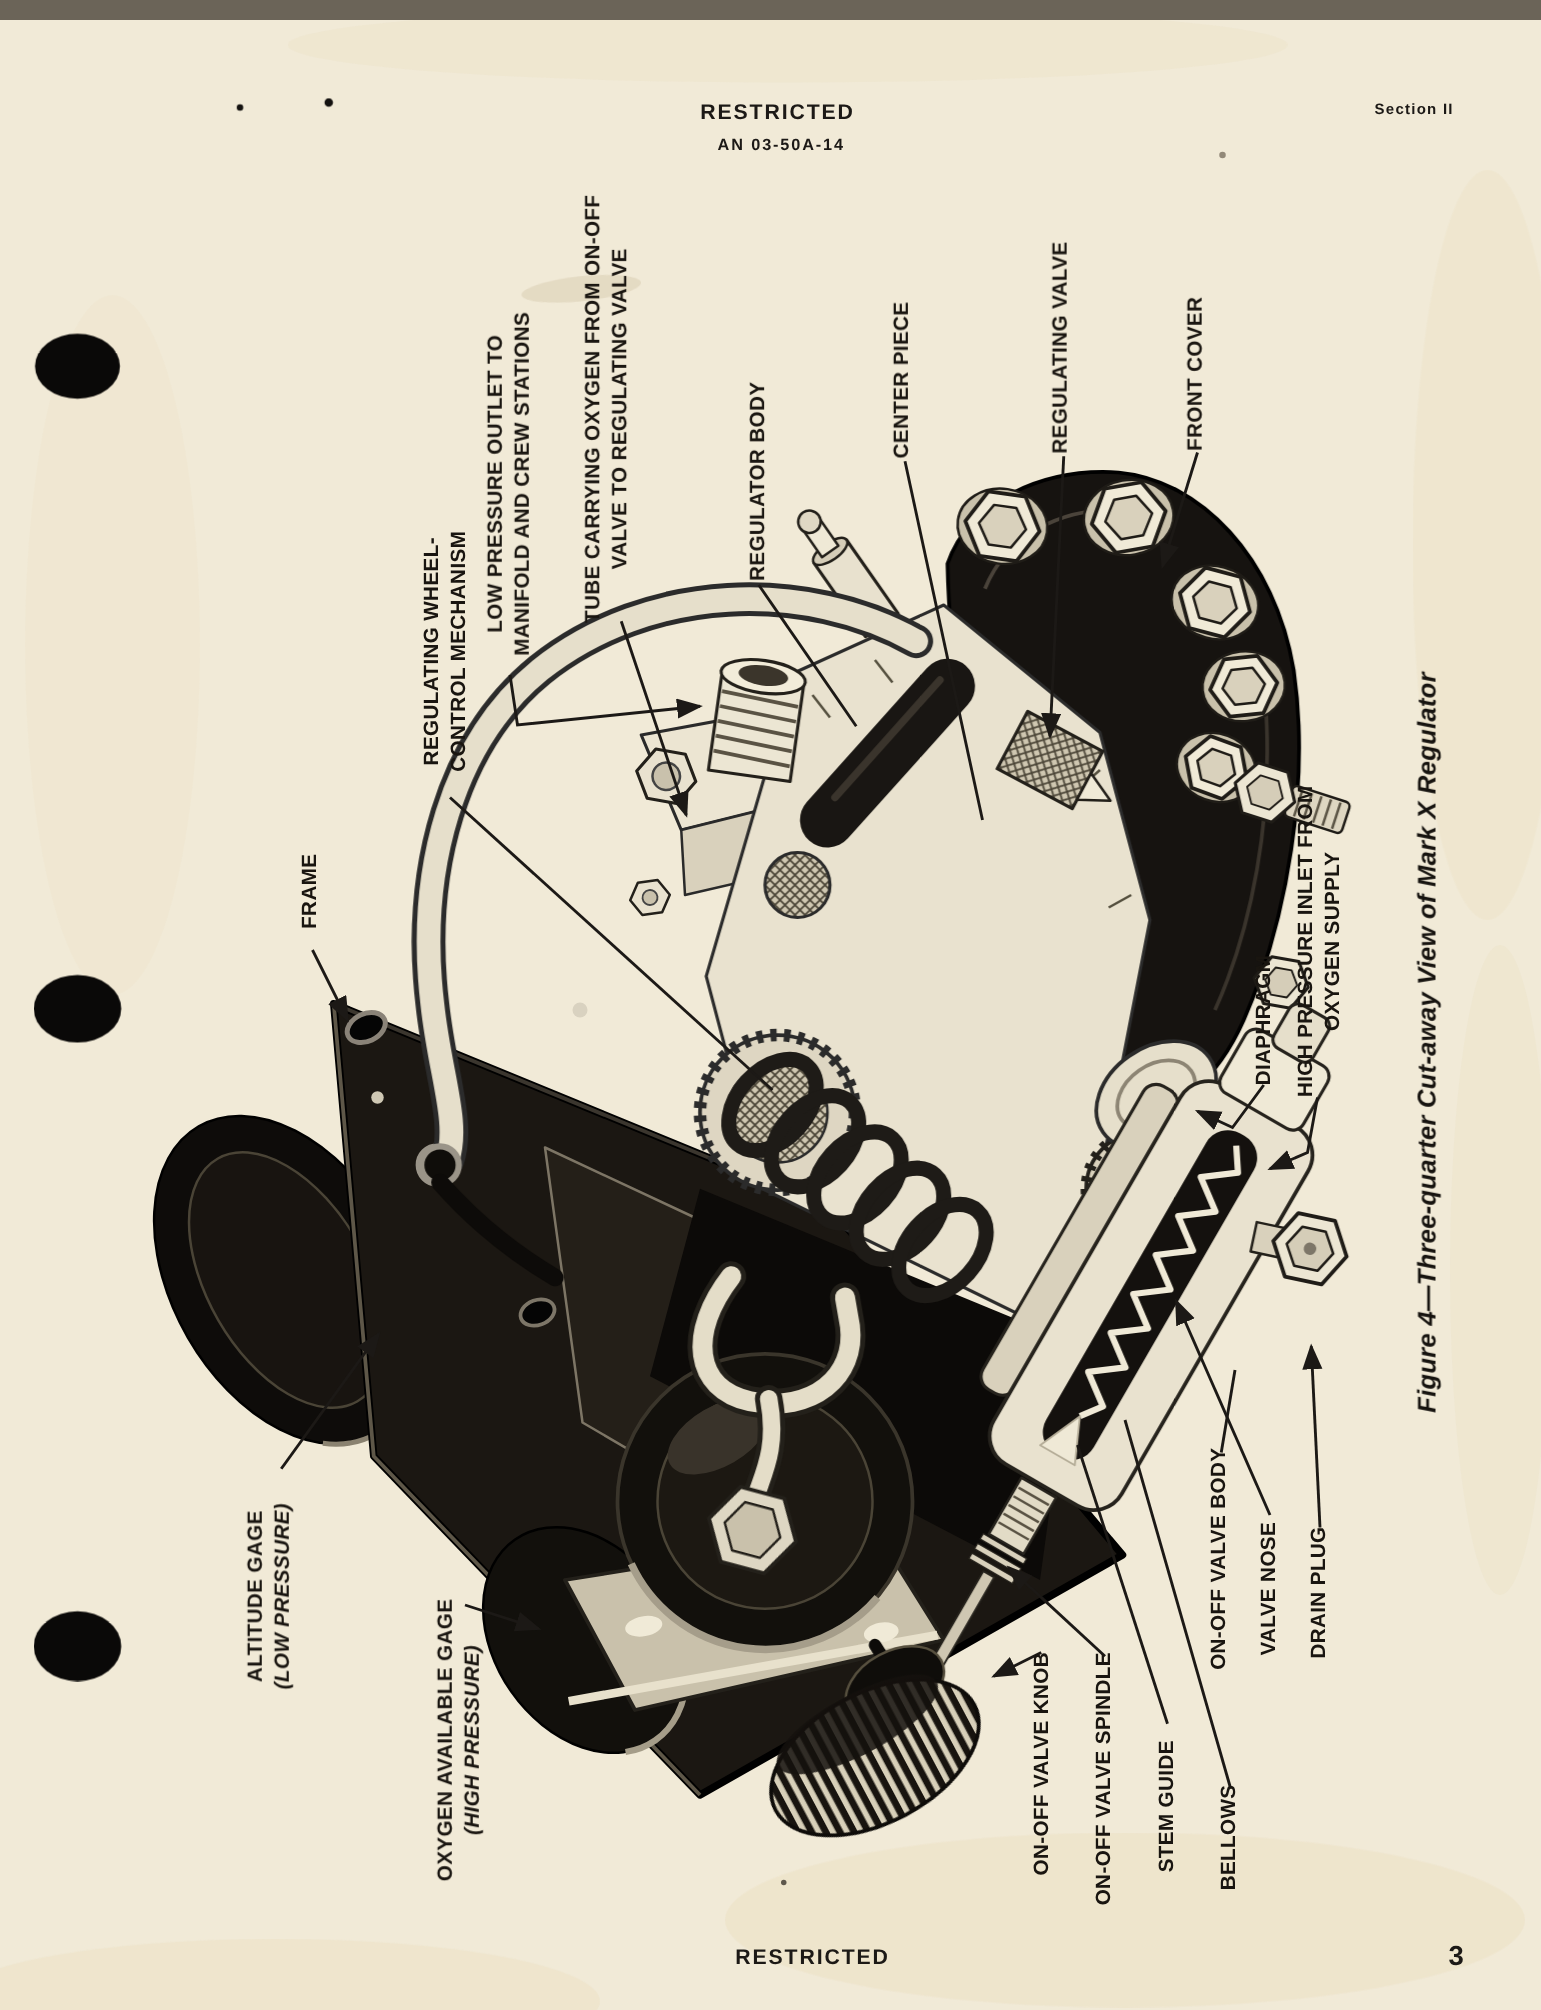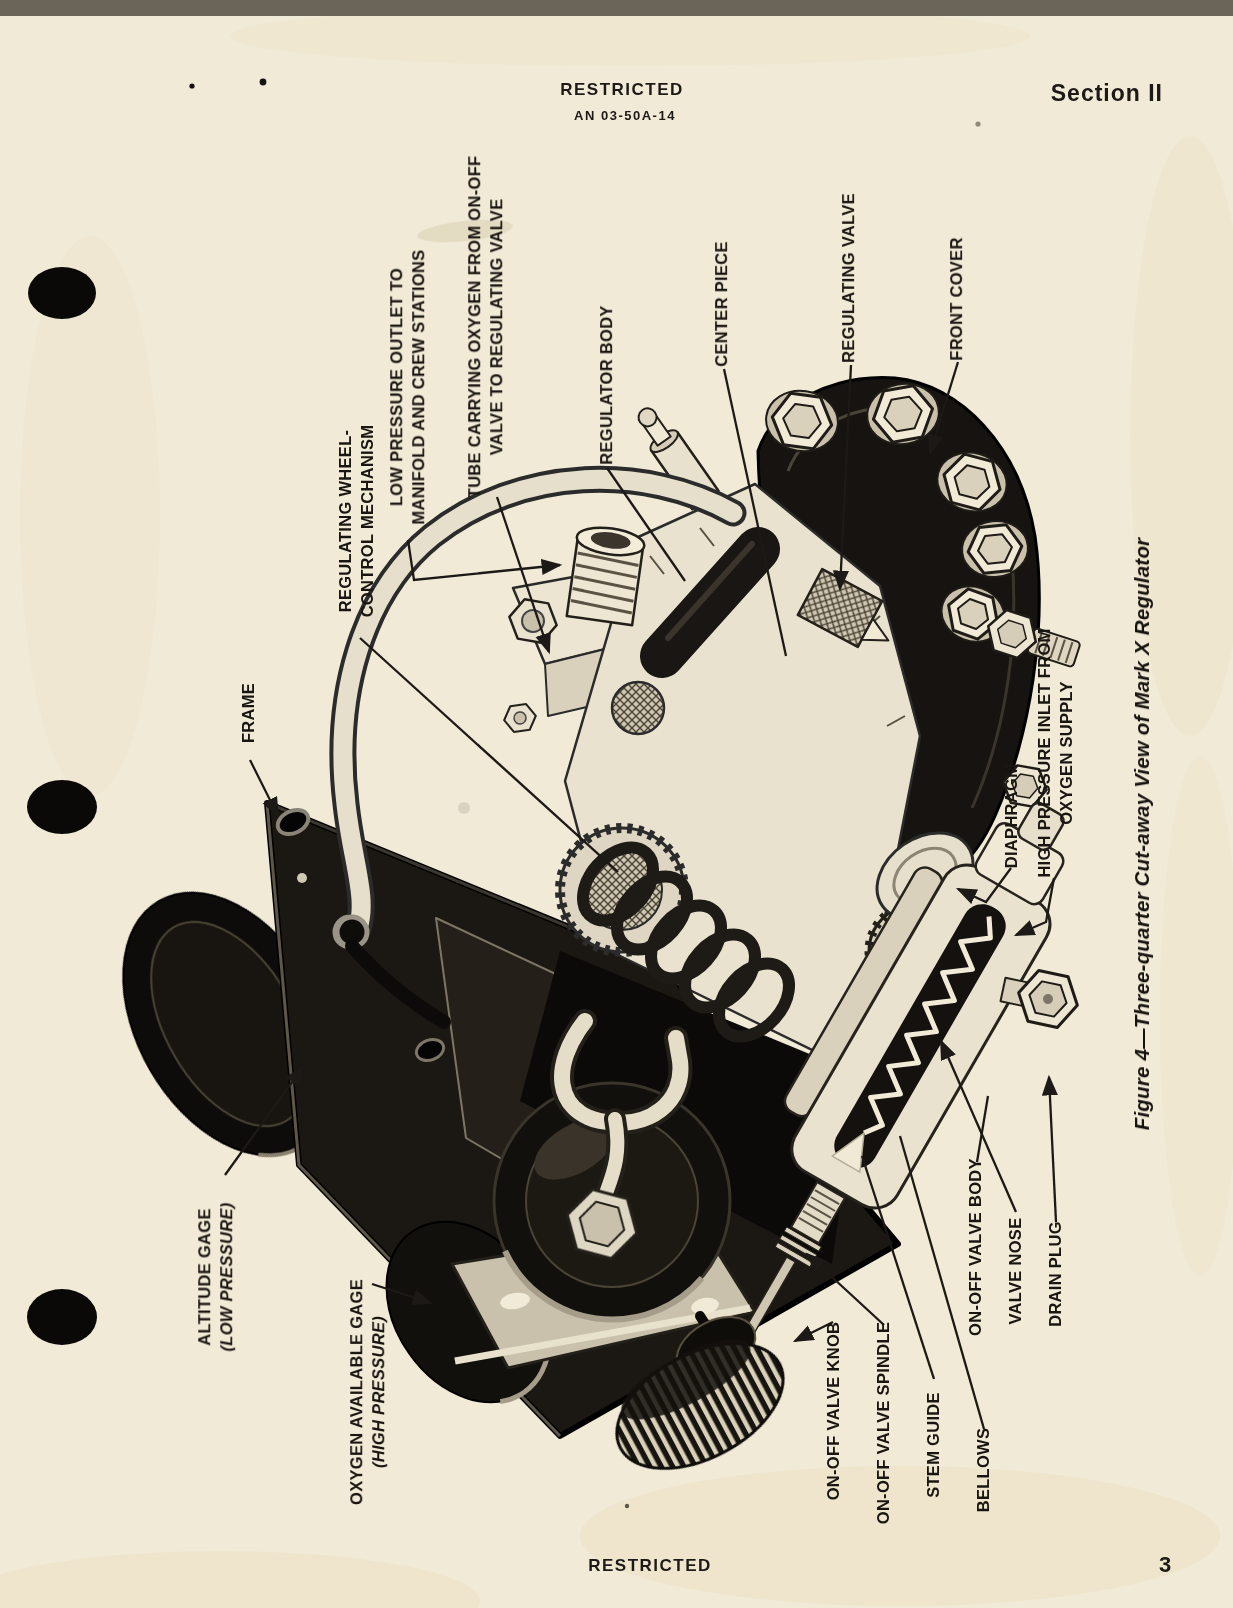--- a/index.html
+++ b/index.html
@@ -6,21 +6,21 @@
   .page{
     position:relative; width:1233px; height:1608px; margin:16px auto;
     background:#f1ead7;
     font-family:"Liberation Sans", sans-serif;
     color:#1c1916; overflow:hidden;
   }
   .art{position:absolute;left:0;top:0;width:1233px;height:1608px;}
   .txt{position:absolute; z-index:5;}
   .hdr-line1{left:622px;top:64px;transform:translateX(-50%);font-size:17px;font-weight:700;letter-spacing:1.5px;}
   .hdr-line2{left:625px;top:92px;transform:translateX(-50%);font-size:13px;font-weight:700;letter-spacing:1.5px;}
-  .hdr-section{right:70px;top:64px;font-size:23px;font-weight:700;letter-spacing:1px;}
+  .hdr-section{right:70px;top:64px;font-size:12px;font-weight:700;letter-spacing:1px;}
   .ftr-rest{left:650px;top:1540px;transform:translateX(-50%);font-size:17px;font-weight:700;letter-spacing:1.5px;}
   .ftr-page{left:1165px;top:1536px;transform:translateX(-50%);font-size:22px;font-weight:700;}
   .lbl{
     position:absolute; z-index:6;
     transform:translate(-50%,-50%) rotate(-90deg);
     font-size:16.5px; font-weight:700; letter-spacing:0.3px;
     line-height:1.32; text-align:center; white-space:pre; color:#191510;
   }
   .lbl .sub{display:block; font-style:italic;}
   .caption{

